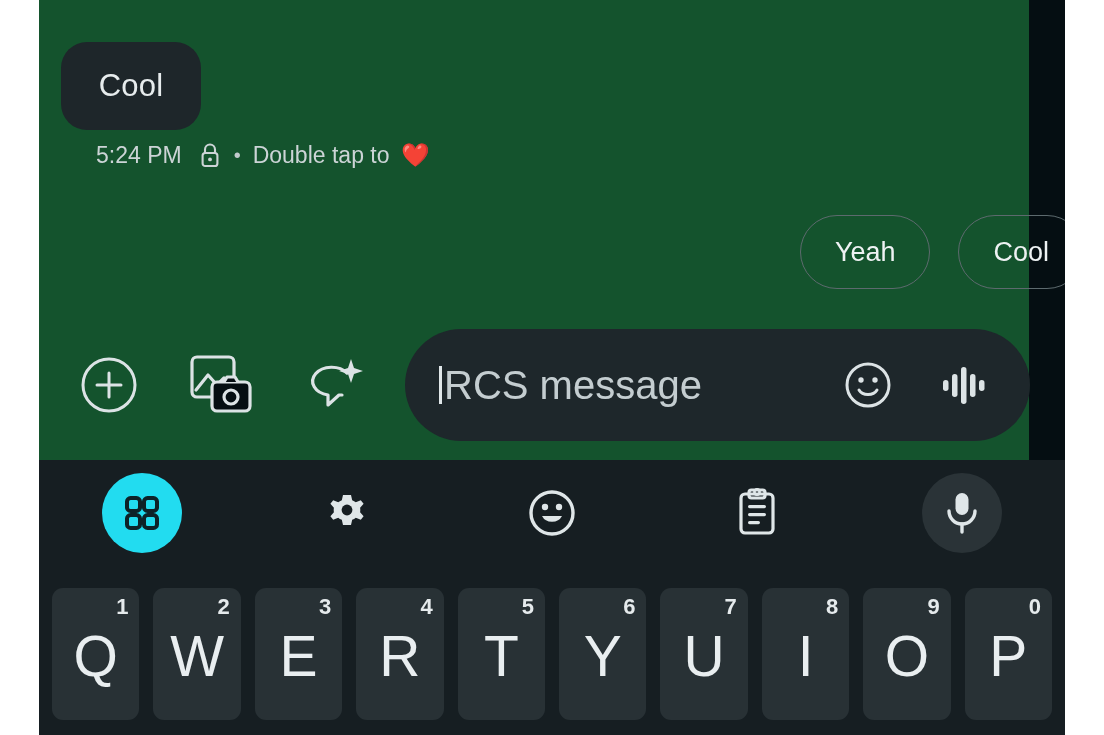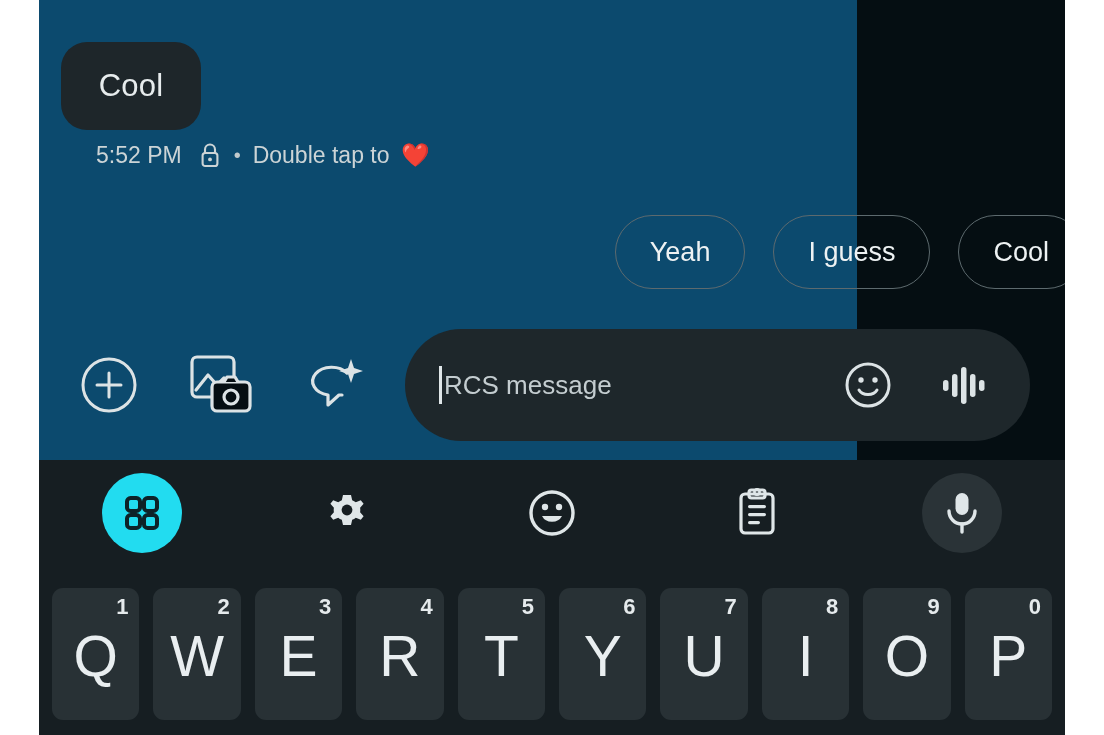--- a/index.html
+++ b/index.html
@@ -28,23 +28,23 @@
     width: 1026px;
     height: 735px;
     background: #050e12;
     overflow: hidden;
   }
 
   
   #conversation {
     position: absolute;
     left: 0; top: 0;
-    width: 818px;
+    width: 990px;
     height: 460px;
-    background: #0c4a6e;
+    background: #14532d;
   }
 
   .bubble {
     position: absolute;
     left: 22px;
     top: 42px;
     min-width: 140px;
     height: 88px;
     background: #1e262a;
     border-radius: 26px 26px 26px 26px;
@@ -144,21 +144,21 @@
   }
   .caret {
     width: 3px;
     height: 38px;
     background: #dfe6e8;
     margin-left: 34px;
     flex: 0 0 auto;
   }
   .placeholder {
     color: #c4cdd0;
-    font-size: 26px;
+    font-size: 40px;
     margin-left: 2px;
     flex: 1 1 auto;
   }
   .in-icon {
     width: 56px; height: 56px;
     display: flex; align-items: center; justify-content: center;
     flex: 0 0 auto;
     cursor: pointer;
   }
   #ic-emoji-in { margin-right: 40px; }
@@ -249,21 +249,21 @@
 <div id="screen">
   <div id="phone">
 
     <div id="conversation">
 
       <div class="bubble">
         <span class="bubble-text">Cool</span>
       </div>
 
       <div class="meta-row">
-        <span class="meta-time">5:52 PM</span>
+        <span class="meta-time">5:24 PM</span>
 
         <span class="lock-ico">
           <svg width="24" height="28" viewBox="0 0 24 28">
             <path d="M7 12 V8.5 a5 5 0 0 1 10 0 V12" fill="none" stroke="#ccd4d6" stroke-width="2.1"></path>
             <rect x="4.6" y="12" width="14.8" height="13" rx="2.6" fill="none" stroke="#ccd4d6" stroke-width="2.1"></rect>
             <circle cx="12" cy="18.4" r="1.9" fill="#ccd4d6"></circle>
           </svg>
         </span>
 
         <span class="meta-dot">•</span>
@@ -272,23 +272,20 @@
 
         <span class="meta-heart">❤️</span>
       </div>
 
       <div id="chips">
 
         <div class="chip">
           <span>Yeah</span>
         </div>
 
-        <div class="chip">
-          <span>I guess</span>
-        </div>
 
 
         <div class="chip">
           <span>Cool</span>
         </div>
 
       </div>
 
       <div id="compose">
 

